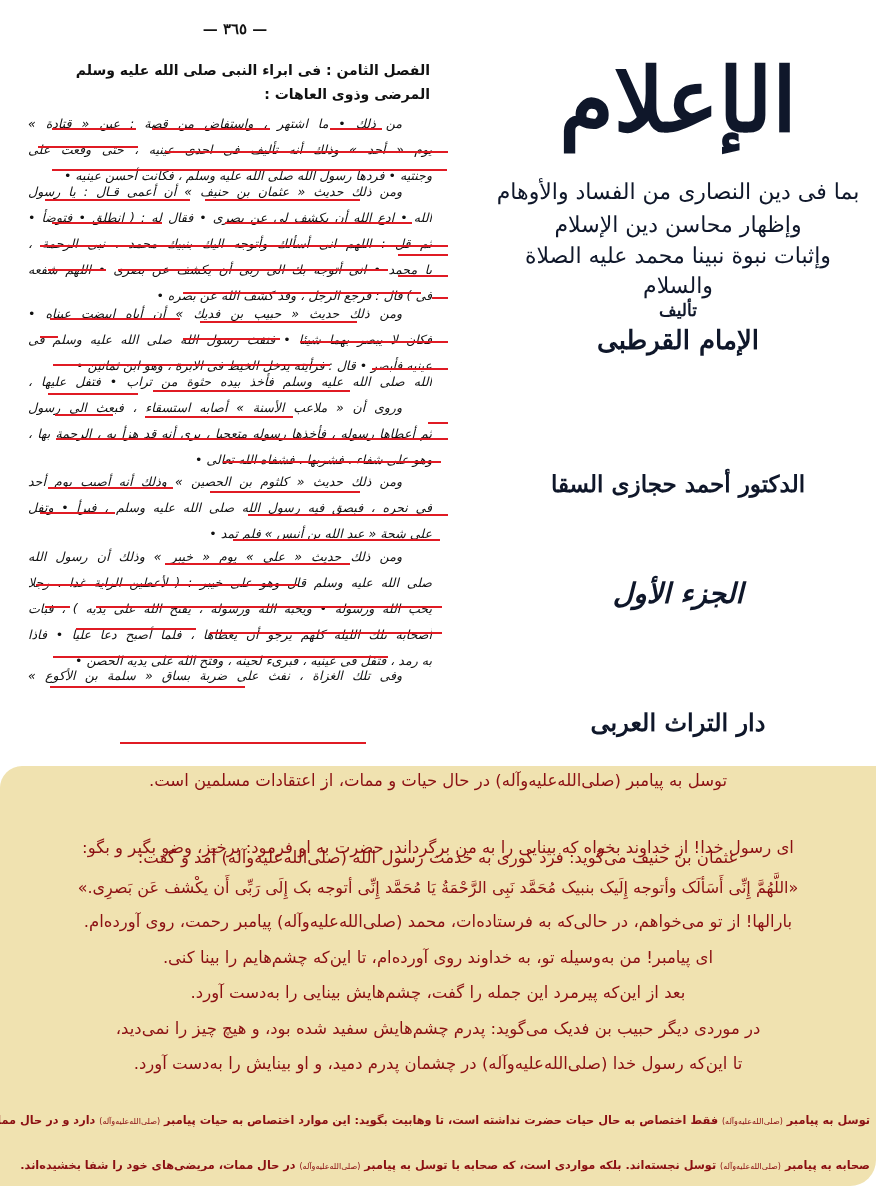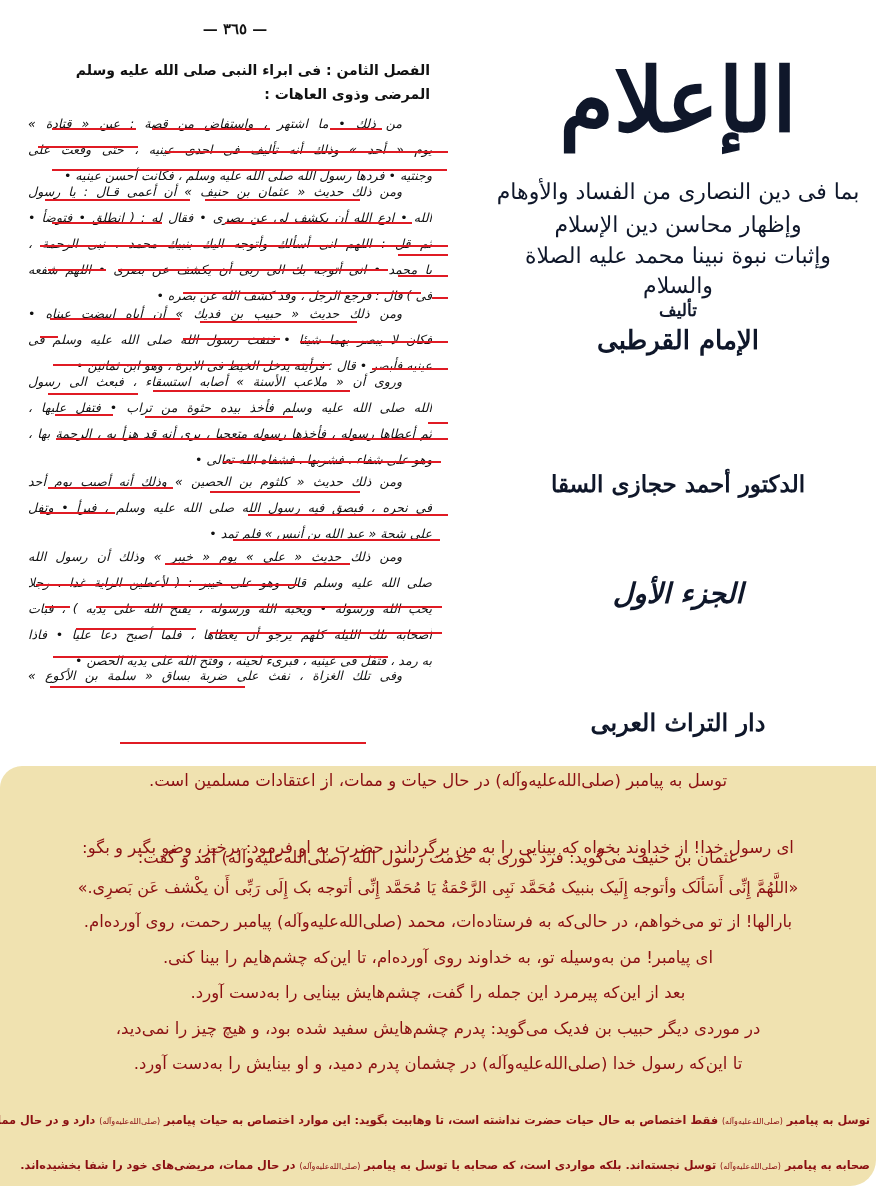--- a/index.html
+++ b/index.html
@@ -80,22 +80,22 @@
     </div>
     <div class="ul" style="left:50px; width:130px; top:318px;"></div>
     <div class="ul" style="left:200px; width:157px; top:321px;"></div>
     <div class="ul" style="left:300px; width:148px; top:341px;"></div>
     <div class="ul" style="left:40px; width:18px; top:336px;"></div>
     <div class="ul" style="left:183px; width:97px; top:338px;"></div>
     <div class="ul" style="left:53px; width:277px; top:364px;"></div>
     <div class="ul" style="left:372px; width:76px; top:368px;"></div>
 
     <div class="para" style="top:370px;">
+      <div class="line">الله صلى الله عليه وسلم فأخذ بيده حثوة من تراب • فتفل عليها ،</div>
       <div class="line indent">وروى أن « ملاعب الأسنة » أصابه استسقاء ، فبعث الى رسول</div>
-      <div class="line">الله صلى الله عليه وسلم فأخذ بيده حثوة من تراب • فتفل عليها ،</div>
       <div class="line">ثم أعطاها رسوله ، فأخذها رسوله متعجبا ، يرى أنه قد هزأ به ، الرحمة بها ،</div>
       <div class="line last">وهو على شفاء ، فشربها ، فشفاه الله تعالى •</div>
     </div>
     <div class="ul" style="left:48px; width:90px; top:393px;"></div>
     <div class="ul" style="left:153px; width:197px; top:390px;"></div>
     <div class="ul" style="left:55px; width:58px; top:414px;"></div>
     <div class="ul" style="left:145px; width:148px; top:416px;"></div>
     <div class="ul" style="left:428px; width:20px; top:422px;"></div>
     <div class="ul" style="left:56px; width:392px; top:438px;"></div>
     <div class="ul" style="left:223px; width:218px; top:461px;"></div>

